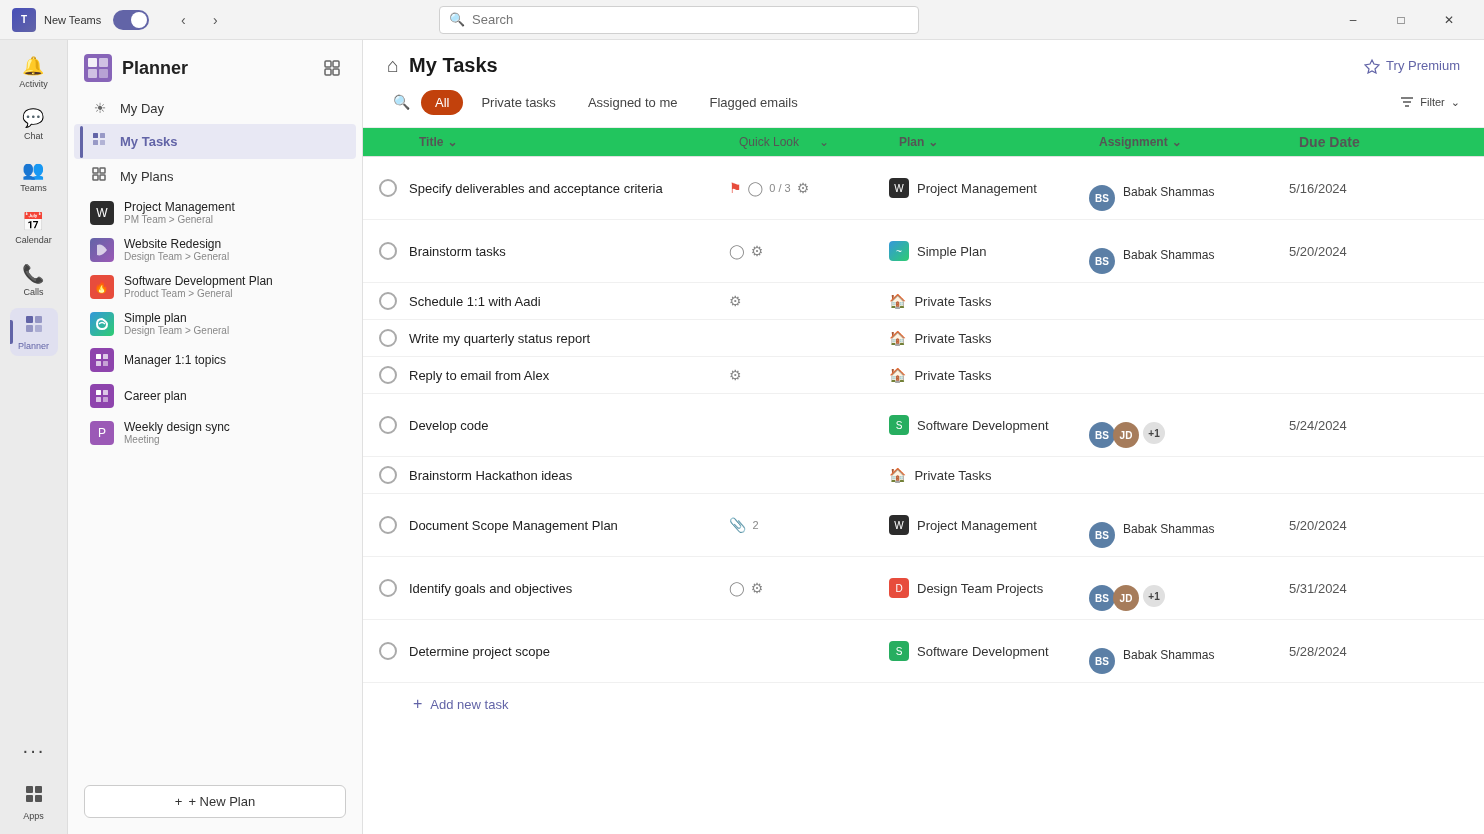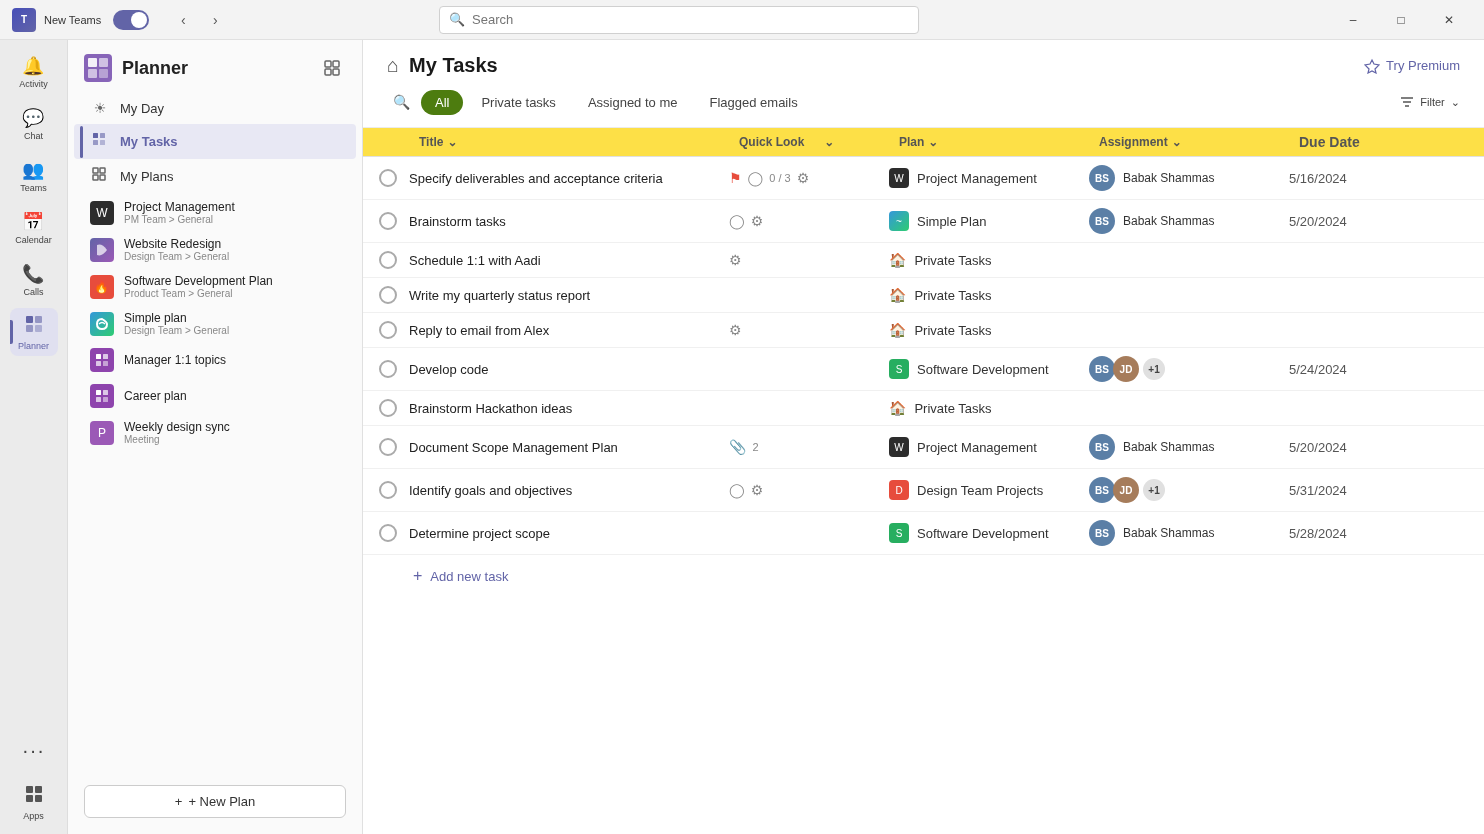--- a/index.html
+++ b/index.html
@@ -197,56 +197,56 @@
     }
     .search-icon-btn {
       background: none; border: none; cursor: pointer;
       width: 30px; height: 30px; color: #555; font-size: 14px;
       display: flex; align-items: center; justify-content: center;
     }
     .filter-tab {
       padding: 5px 14px; border-radius: 20px; border: none;
       background: none; cursor: pointer; font-size: 13px; color: #444;
     }
-    .filter-tab.active { background: #4d7c0f; color: white; }
+    .filter-tab.active { background: #c2410c; color: white; }
     .filter-right {
       margin-left: auto; display: flex; align-items: center; gap: 6px;
       background: none; border: none; cursor: pointer;
       font-size: 11px; color: #444;
     }
 
     
     .task-table { flex: 1; overflow-y: auto; }
     .task-table-header {
       display: flex; align-items: center;
       padding: 6px 24px 6px 56px;
       border-bottom: 1px solid #e0e0e0;
-      background: #fde047;
+      background: #22c55e;
       position: sticky; top: 0; z-index: 1;
     }
     .col-title { flex: 0 0 320px; font-size: 12px; color: #555; font-weight: 600; display: flex; align-items: center; gap: 4px; cursor: pointer; }
-    .col-quicklook { flex: 0 0 160px; font-size: 12px; color: #555; font-weight: 700; display: flex; align-items: center; gap: 20px; cursor: pointer; }
+    .col-quicklook { flex: 0 0 160px; font-size: 12px; color: #555; font-weight: 400; display: flex; align-items: center; gap: 20px; cursor: pointer; }
     .col-plan { flex: 0 0 200px; font-size: 12px; color: #555; font-weight: 600; display: flex; align-items: center; gap: 4px; cursor: pointer; }
     .col-assignment { flex: 0 0 200px; font-size: 12px; color: #555; font-weight: 600; display: flex; align-items: center; gap: 4px; cursor: pointer; }
     .col-duedate { flex: 1; font-size: 14px; color: #555; font-weight: 600; display: flex; align-items: center; gap: 4px; cursor: pointer; }
 
     .task-row {
       display: flex; align-items: center;
       padding: 8px 24px 8px 16px;
       border-bottom: 1px solid #f0f0f0;
       cursor: pointer;
     }
     .task-checkbox {
       width: 18px; height: 18px; border: 2px solid #aaa;
       border-radius: 50%; flex-shrink: 0; margin-right: 12px; cursor: pointer;
     }
     .task-title-cell { flex: 0 0 320px; font-size: 13px; color: #222; }
     .task-quicklook { flex: 0 0 160px; display: flex; align-items: center; gap: 6px; }
     .task-plan { flex: 0 0 200px; display: flex; align-items: center; gap: 8px; font-size: 13px; color: #333; }
-    .task-assignment { flex: 0 0 200px; display: flex; align-items: center; gap: 4px; }
+    .task-assignment { flex: 0 0 200px; display: flex; gap: 4px; margin-top: 20px; }
     .task-duedate { flex: 1; font-size: 13px; color: #555; }
 
     .plan-icon {
       width: 20px; height: 20px; border-radius: 4px;
       display: flex; align-items: center; justify-content: center;
       font-size: 10px; color: white; flex-shrink: 0;
     }
     .avatar-placeholder {
       width: 26px; height: 26px; border-radius: 50%;
       background: #c7c7c7; display: flex; align-items: center; justify-content: center;

